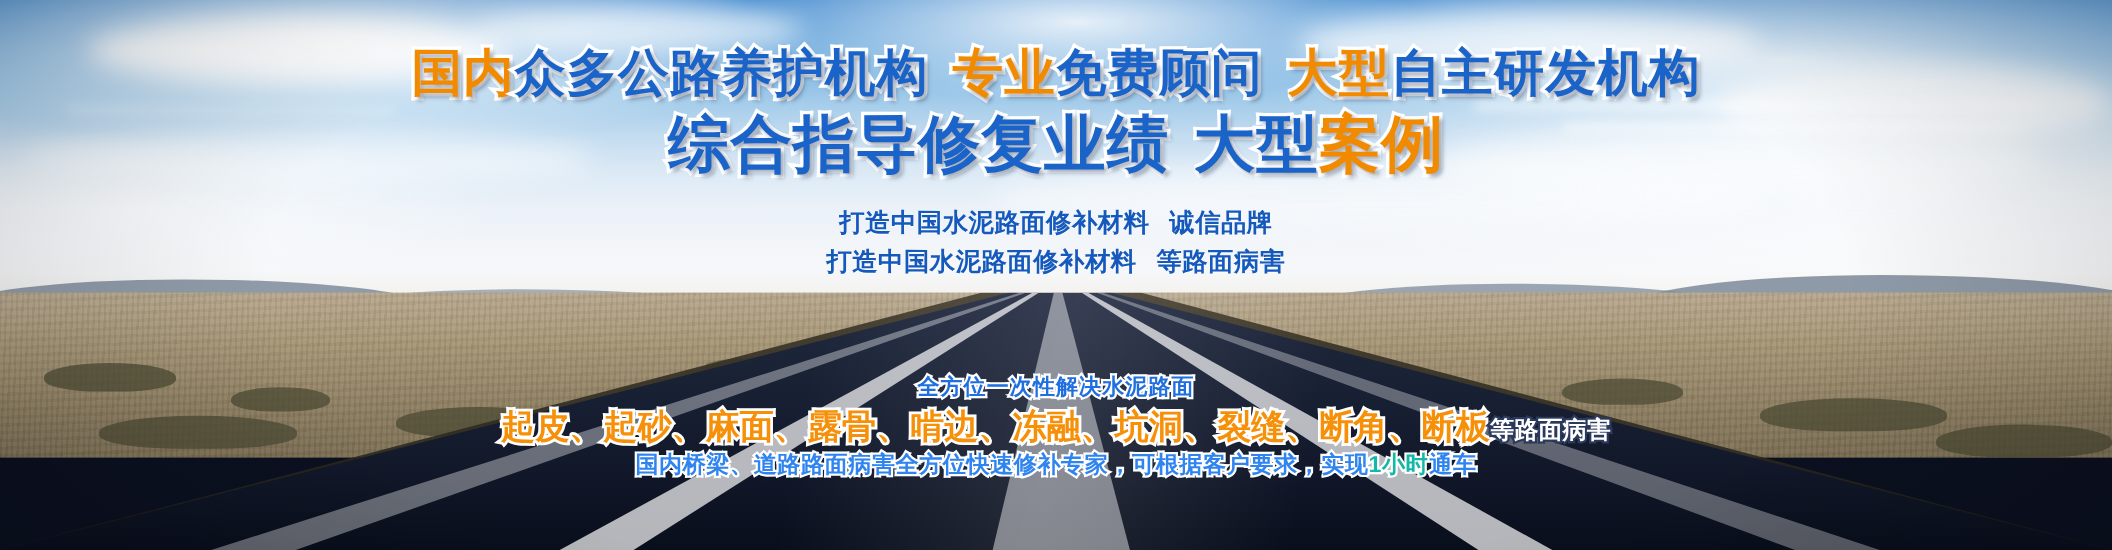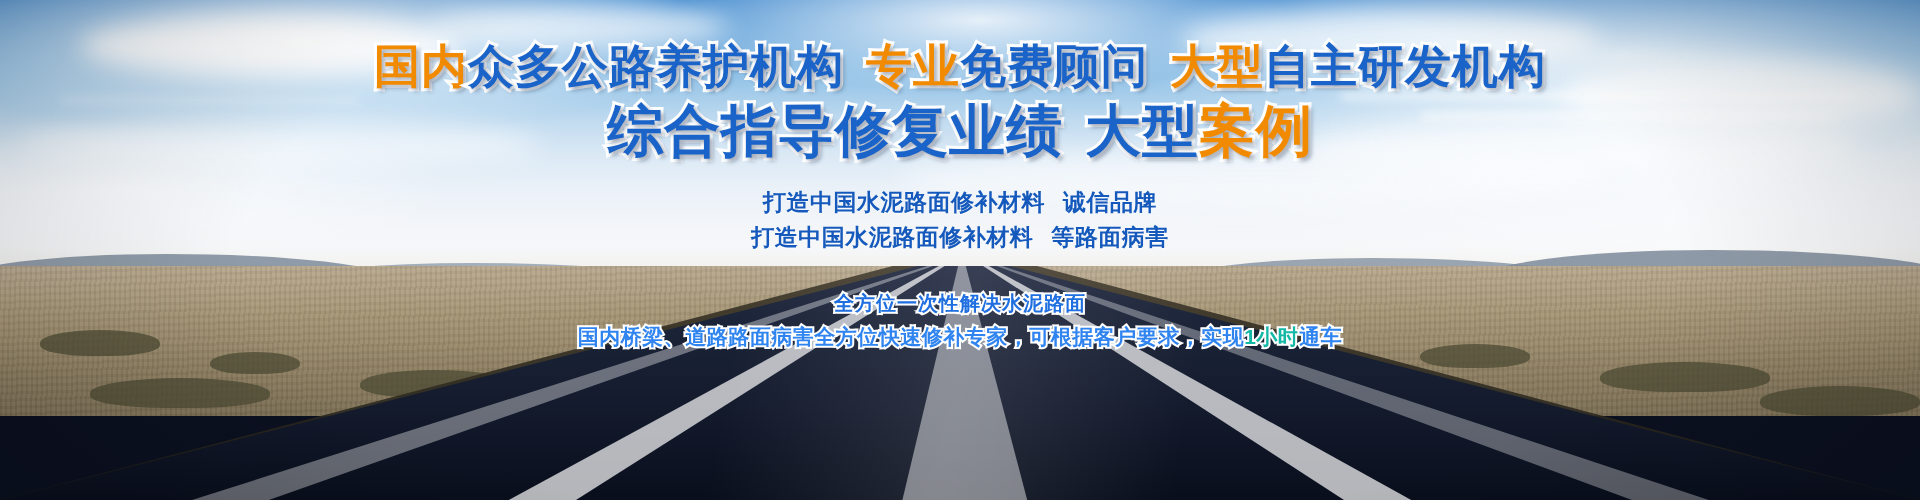--- a/index.html
+++ b/index.html
@@ -142,20 +142,21 @@
 
   .bottom{
     position:absolute;left:0;right:0;top:290px;
     white-space:nowrap;
   }
   .b-line1{
     font-size:20px;font-weight:bold;letter-spacing:1px;
     color:#1f6fe0;
     -webkit-text-stroke:4px #ffffff;paint-order:stroke fill;
     margin-bottom:4px;
+    margin-top:48px;
   }
   .b-line2{
     font-size:31px;font-weight:bold;letter-spacing:0px;
     color:#f79009;
     -webkit-text-stroke:5px #ffffff;paint-order:stroke fill;
     line-height:1.22;
   }
   .b-line2 .tail{font-size:22px;color:#ffffff;-webkit-text-stroke:4px #2b3a5c;paint-order:stroke fill;}
   .b-line3{
     font-size:21px;font-weight:bold;letter-spacing:.5px;
@@ -234,19 +235,22 @@
       <div>
         <span>打造中国水泥路面修补材料</span><span class="sgap"></span><span>诚信品牌</span>
       </div>
       <div>
         <span>打造中国水泥路面修补材料</span><span class="sgap"></span><span>等路面病害</span>
       </div>
     </div>
 
     <div class="bottom">
       <div class="b-line1">全方位一次性解决水泥路面</div>
+      <div class="b-line2">
+        <span>起皮、起砂、麻面、露骨、啃边、冻融、坑洞、裂缝、断角、断板</span><span class="tail">等路面病害</span>
+      </div>
       <div class="b-line3">
         <span>国内桥梁、道路路面病害全方位快速修补专家，可根据客户要求，实现</span><span class="hot">1小时</span><span>通车</span>
       </div>
     </div>
 
   </div>
 </div>
 
 </body></html>

